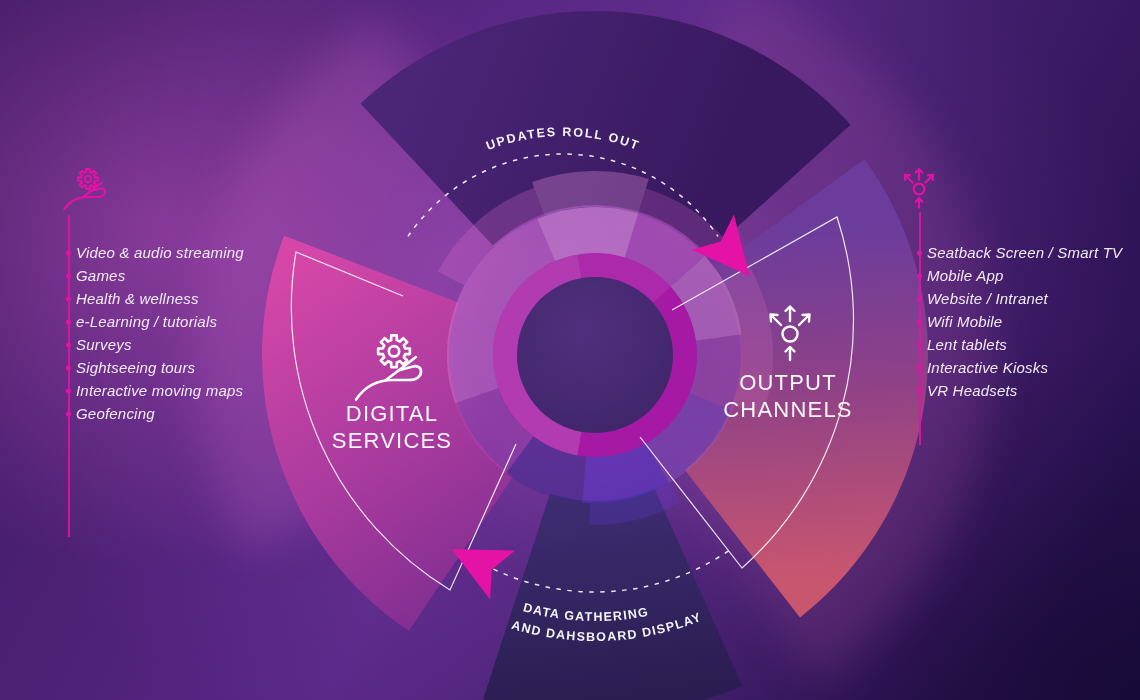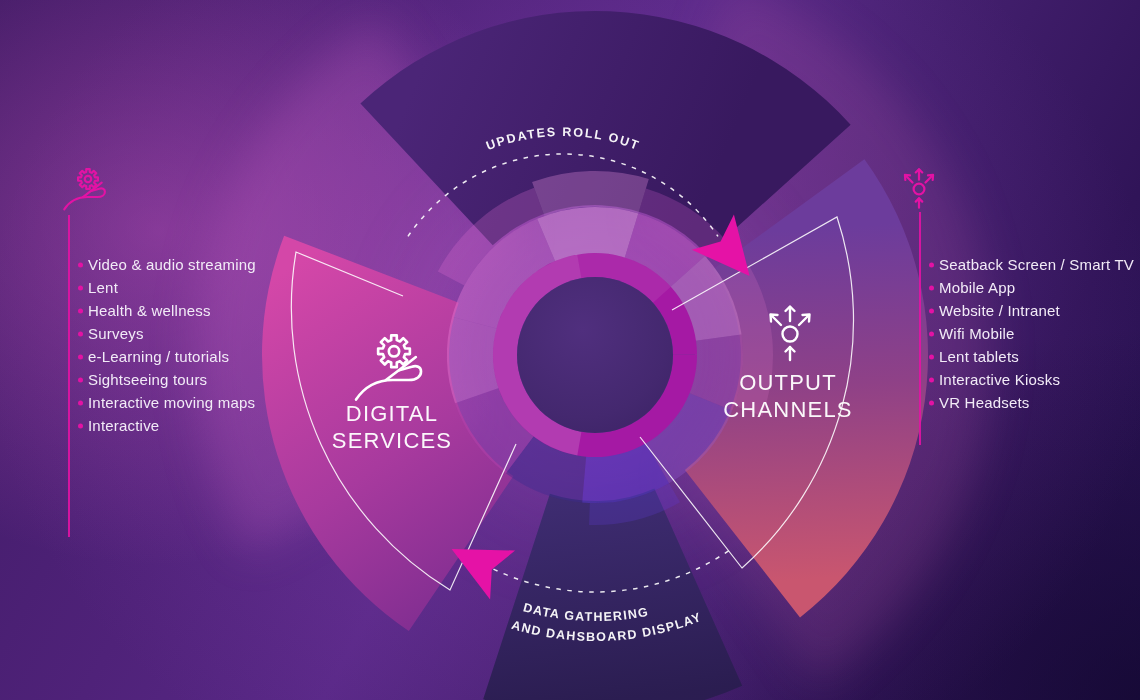--- a/index.html
+++ b/index.html
@@ -7,21 +7,21 @@
     position:relative;width:1140px;height:700px;overflow:hidden;
     font-family:"Liberation Sans", sans-serif;
     background:
       radial-gradient(640px 540px at 14% 33%, rgba(225,95,205,.38), rgba(225,95,205,0) 62%),
       radial-gradient(900px 760px at 50% 48%, rgba(137,66,180,.42), rgba(137,66,180,0) 65%),
       radial-gradient(760px 620px at 100% 100%, rgba(14,5,38,.6), rgba(14,5,38,0) 60%),
       linear-gradient(118deg, #3e1a64 0%, #4f2279 30%, #582886 46%, #452070 62%, #301458 82%, #241150 100%);
   }
   .diagram-svg{position:absolute;left:0;top:0;}
   .panel{position:absolute;}
-  .panel ul{list-style:none;margin:12px;padding:0;}
+  .panel ul{list-style:none;margin:0;padding:0;font-style:italic;}
   .panel li{
     position:relative;height:23px;line-height:23px;font-size:15px;
     color:#f2ebf7;white-space:nowrap;letter-spacing:.2px;
   }
   .panel li::before{
     content:"";position:absolute;top:50%;width:5px;height:5px;border-radius:50%;
     background:var(--accent,#e312a4);transform:translateY(-50%);
   }
   #left-list li::before{left:-10px;}
   #right-list li::before{left:-10px;}
@@ -149,27 +149,27 @@
       <g class="handgear pink-icon" transform="translate(32,31) scale(0.72)" fill="none" stroke-width="3" stroke-linecap="round" stroke-linejoin="round" stroke="#e312a4">
           <path d="M13.79,-2.43 L13.79,2.43 L9.70,2.42 L8.57,5.15 L11.47,8.03 L8.03,11.47 L5.15,8.57 L2.42,9.70 L2.43,13.79 L-2.43,13.79 L-2.42,9.70 L-5.15,8.57 L-8.03,11.47 L-11.47,8.03 L-8.57,5.15 L-9.70,2.42 L-13.79,2.43 L-13.79,-2.43 L-9.70,-2.42 L-8.57,-5.15 L-11.47,-8.03 L-8.03,-11.47 L-5.15,-8.57 L-2.42,-9.70 L-2.43,-13.79 L2.43,-13.79 L2.42,-9.70 L5.15,-8.57 L8.03,-11.47 L11.47,-8.03 L8.57,-5.15 L9.70,-2.42 Z" transform="translate(0,-18)"></path>
           <circle cx="0" cy="-18" r="4.5"></circle>
           <path d="M-33,24 C-25,12 -13,7 -1,7 L13,7 C20,7 23.5,3.5 23.5,-0.5 C23.5,-4.5 19.5,-6 15.5,-4.5 L4.5,-1.5"></path>
           <path d="M-7,7 C1,1 9,-5 19,-13"></path>
         </g>
     </svg>
     <div class="vrule" style="left:68px;top:215px;height:322px;"></div>
     <ul id="left-list" style="position:absolute;left:76px;top:241px;">
         <li>Video &amp; audio streaming</li>
-        <li>Lent</li>
+        <li>Games</li>
         <li>Health &amp; wellness</li>
+        <li>e-Learning / tutorials</li>
         <li>Surveys</li>
-        <li>e-Learning / tutorials</li>
         <li>Sightseeing tours</li>
         <li>Interactive moving maps</li>
-        <li>Interactive</li>
+        <li>Geofencing</li>
       </ul>
   </div>
 
   <div class="panel">
     <svg class="icon-svg" style="left:891px;top:158px;" width="56" height="62">
       <g class="broadcast pink-icon" transform="translate(28,31) scale(0.72)" fill="none" stroke-width="3.1" stroke-linecap="round" stroke-linejoin="round" stroke="#e312a4">
           <circle cx="0" cy="0" r="7.5"></circle>
           <path d="M0,-13 L0,-27"></path>
           <path d="M-4.5,-23 L0,-27.5 L4.5,-23"></path>
           <path d="M-9,-9 L-19,-19"></path>

